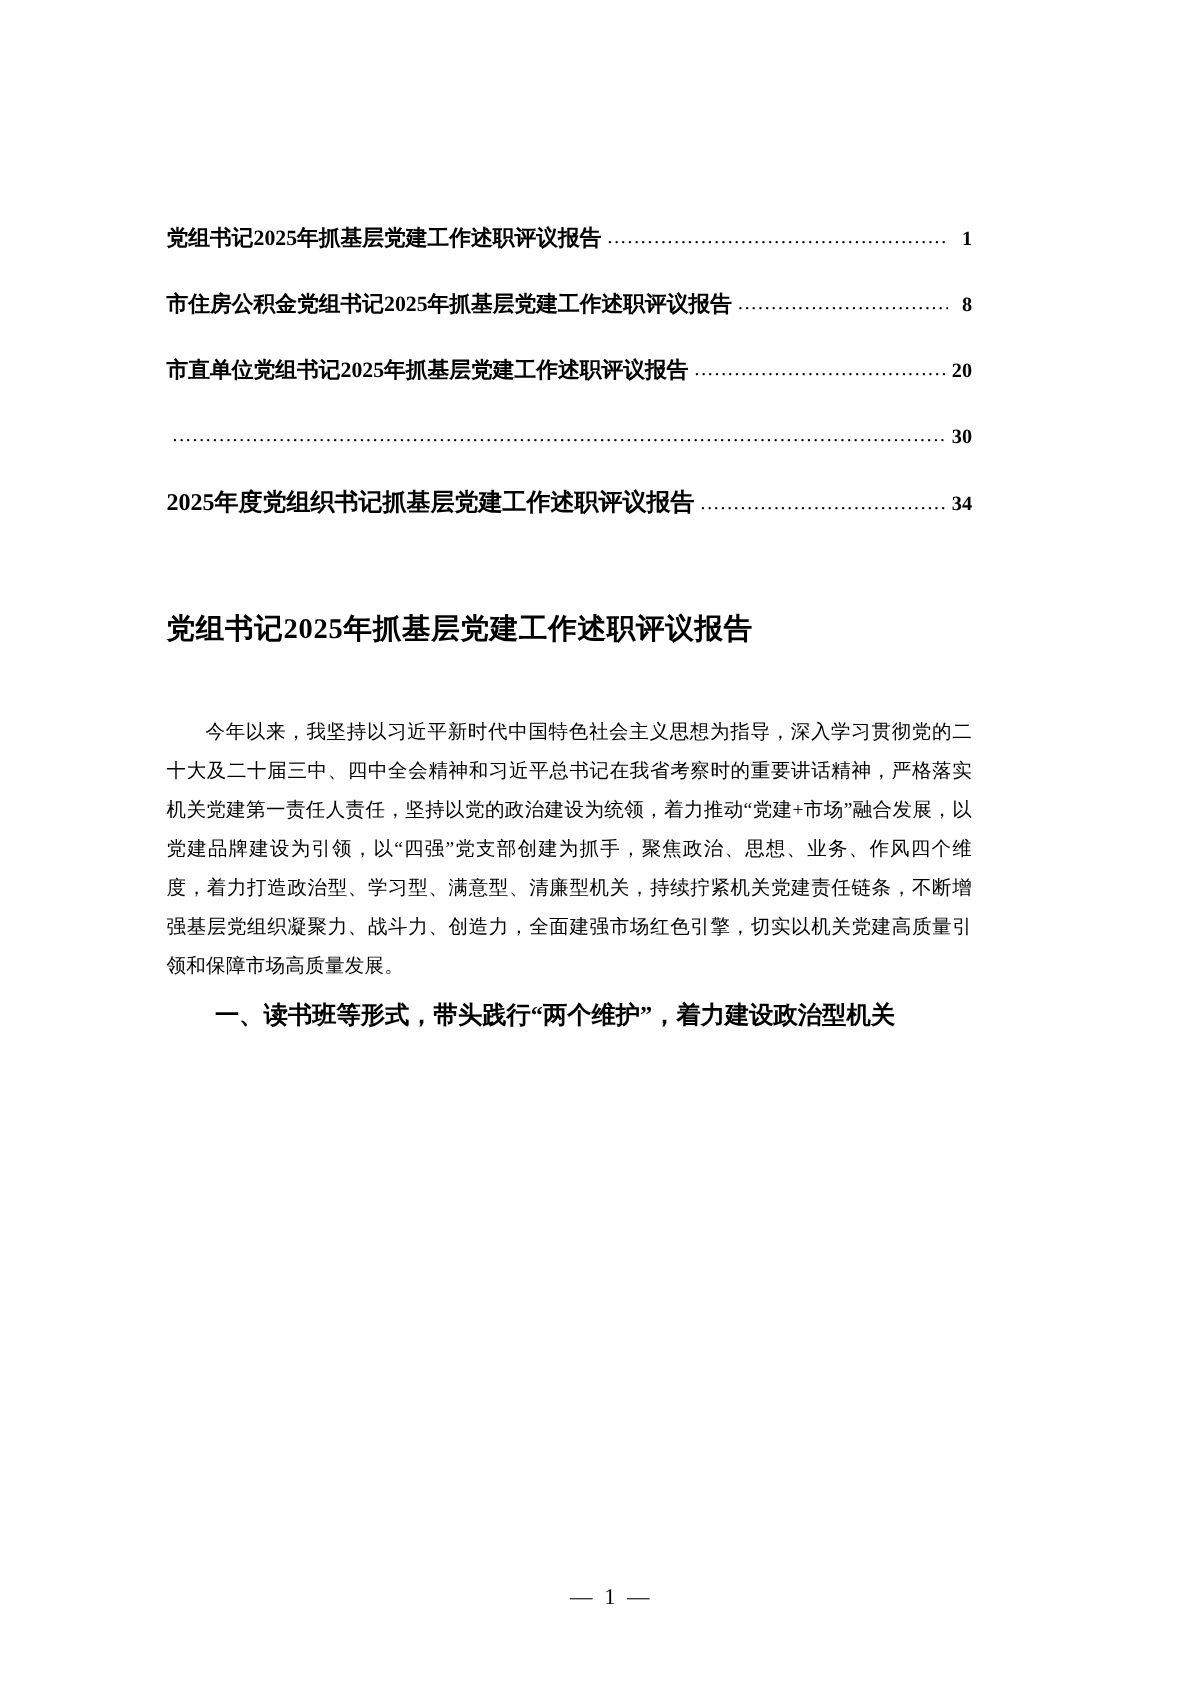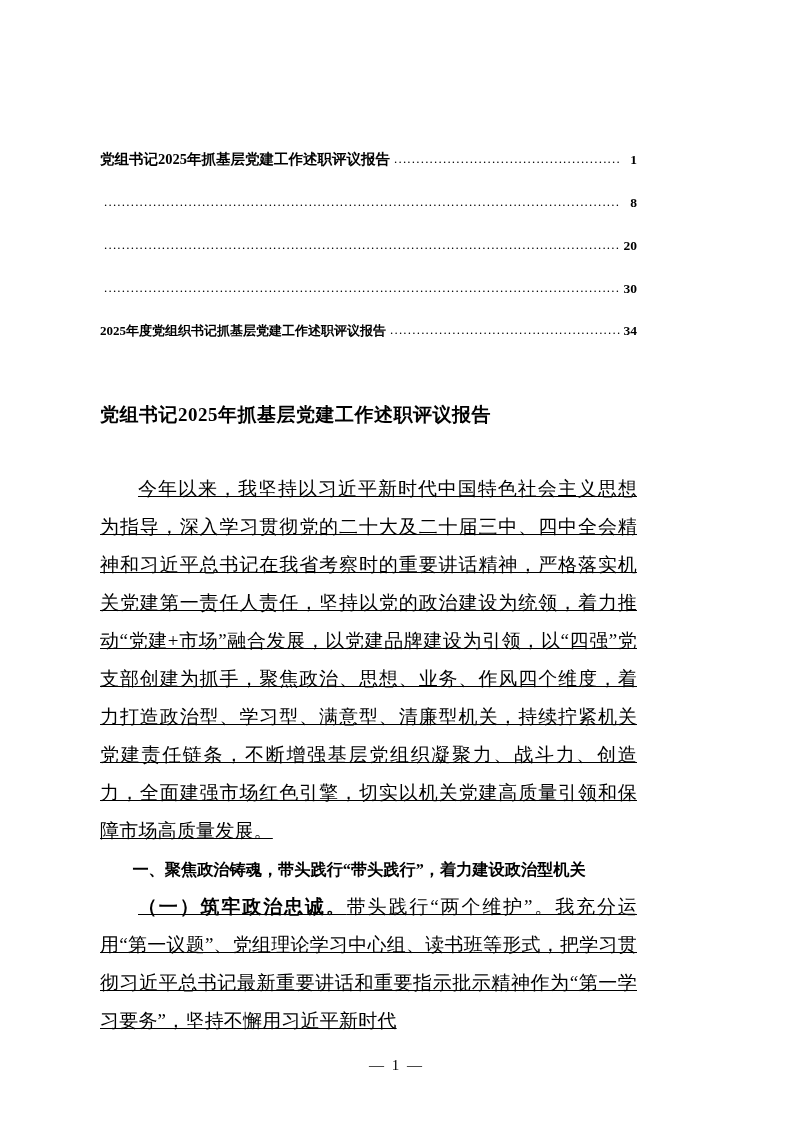--- a/index.html
+++ b/index.html
@@ -10,42 +10,42 @@
   body {
     width: 793px;
     height: 1122px;
     font-family: "Liberation Serif", "DejaVu Serif", serif;
     color: #000000;
     position: relative;
     overflow: hidden;
   }
   .page {
     position: absolute;
-    top: 0; left: 0;
+    top: 0; left: 11px;
     width: 738px;
     height: 1122px;
     box-sizing: border-box;
     padding: 150px 101px 60px 100px;
   }
 
   
   .toc {
     margin-top: 2px;
   }
   .toc-entry {
     display: flex;
     align-items: baseline;
     font-size: 14.5px;
     font-weight: bold;
     line-height: 1.1;
     margin-bottom: 28px;
     white-space: nowrap;
   }
   .toc-entry.small .toc-title {
-    font-size: 13px;
+    font-size: 16px;
   }
   .toc-title {
     flex: 0 0 auto;
     letter-spacing: 0px;
   }
   .toc-dots {
     flex: 1 1 auto;
     overflow: hidden;
     margin: 0 2px 0 4px;
     font-weight: normal;
@@ -66,27 +66,26 @@
   
   .article-title {
     margin-top: 62px;
     margin-bottom: 40px;
     font-size: 19px;
     font-weight: bold;
     letter-spacing: 0.5px;
     line-height: 1.5;
   }
   p.body {
-    font-size: 19px;
+    font-size: 13px;
     line-height: 2.0;
     text-align: justify;
     text-justify: inter-ideograph;
     margin: 0 0 2px 0;
     letter-spacing: 0.2px;
-    text-decoration: underline;
   }
   p.indent {
     text-indent: 2em;
   }
   p.heading1 {
     font-weight: bold;
     text-indent: 2em;
     font-size: 16.2px;
     line-height: 2.0;
     margin: 4px 0 2px 0;
@@ -114,25 +113,27 @@
 
   <div class="toc">
 
     <div class="toc-entry">
       <span class="toc-title">党组书记2025年抓基层党建工作述职评议报告</span>
       <span class="toc-dots">........................................................................................................................................................</span>
       <span class="toc-page">1</span>
     </div>
 
     <div class="toc-entry">
+      <span class="toc-title">市住房公积金党组书记2025年抓基层党建工作述职评议报告</span>
       <span class="toc-dots">........................................................................................................................................................</span>
       <span class="toc-page">8</span>
     </div>
 
     <div class="toc-entry">
+      <span class="toc-title">市直单位党组书记2025年抓基层党建工作述职评议报告</span>
       <span class="toc-dots">........................................................................................................................................................</span>
       <span class="toc-page">20</span>
     </div>
 
     <div class="toc-entry">
       <span class="toc-dots">........................................................................................................................................................</span>
       <span class="toc-page">30</span>
     </div>
 
     <div class="toc-entry small">
@@ -140,21 +141,20 @@
       <span class="toc-dots">........................................................................................................................................................</span>
       <span class="toc-page">34</span>
     </div>
 
   </div>
 
   <h1 class="article-title">党组书记2025年抓基层党建工作述职评议报告</h1>
 
   <p class="body indent">今年以来，我坚持以习近平新时代中国特色社会主义思想为指导，深入学习贯彻党的二十大及二十届三中、四中全会精神和习近平总书记在我省考察时的重要讲话精神，严格落实机关党建第一责任人责任，坚持以党的政治建设为统领，着力推动“党建+市场”融合发展，以党建品牌建设为引领，以“四强”党支部创建为抓手，聚焦政治、思想、业务、作风四个维度，着力打造政治型、学习型、满意型、清廉型机关，持续拧紧机关党建责任链条，不断增强基层党组织凝聚力、战斗力、创造力，全面建强市场红色引擎，切实以机关党建高质量引领和保障市场高质量发展。</p>
 
-  <p class="heading1">一、聚焦政治铸魂，带头践行“带头践行”，着力建设政治型机关</p>
+  <p class="heading1">一、读书班等形式，带头践行“两个维护”，着力建设政治型机关</p>
 
-  <p class="body indent"><span class="sub-lead">（一）筑牢政治忠诚。</span><span>带头践行“两个维护”。我充分运用“第一议题”、党组理论学习中心组、读书班等形式，把学习贯彻习近平总书记最新重要讲话和重要指示批示精神作为“第一学习要务”，坚持不懈用习近平新时代</span></p>
 
   <div class="footer">
     <span>— 1 —</span>
   </div>
 
 </div>
 
 </body></html>

